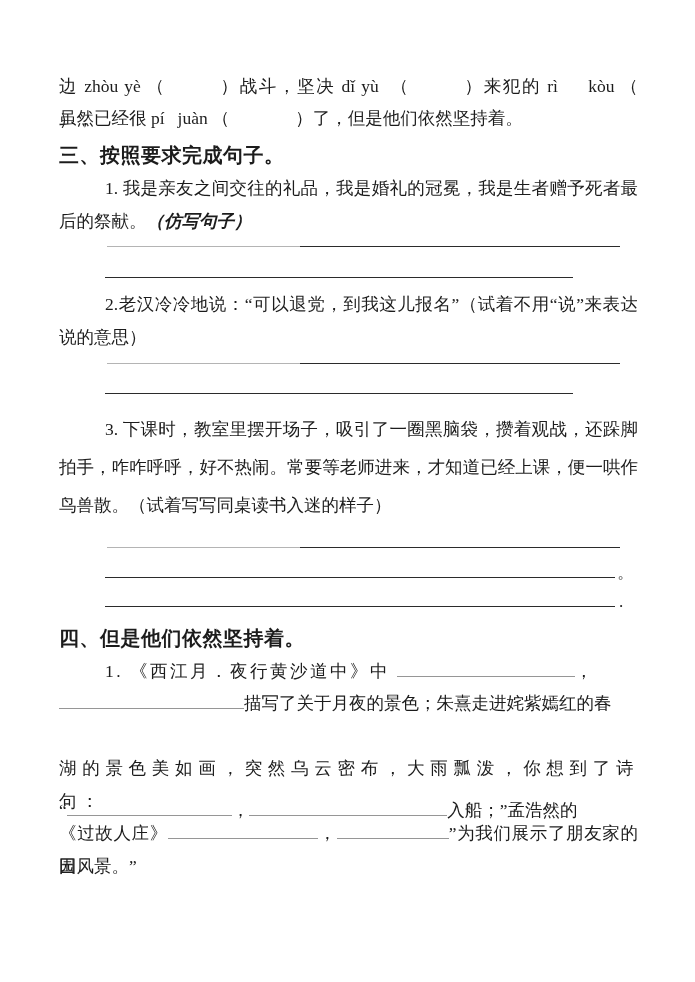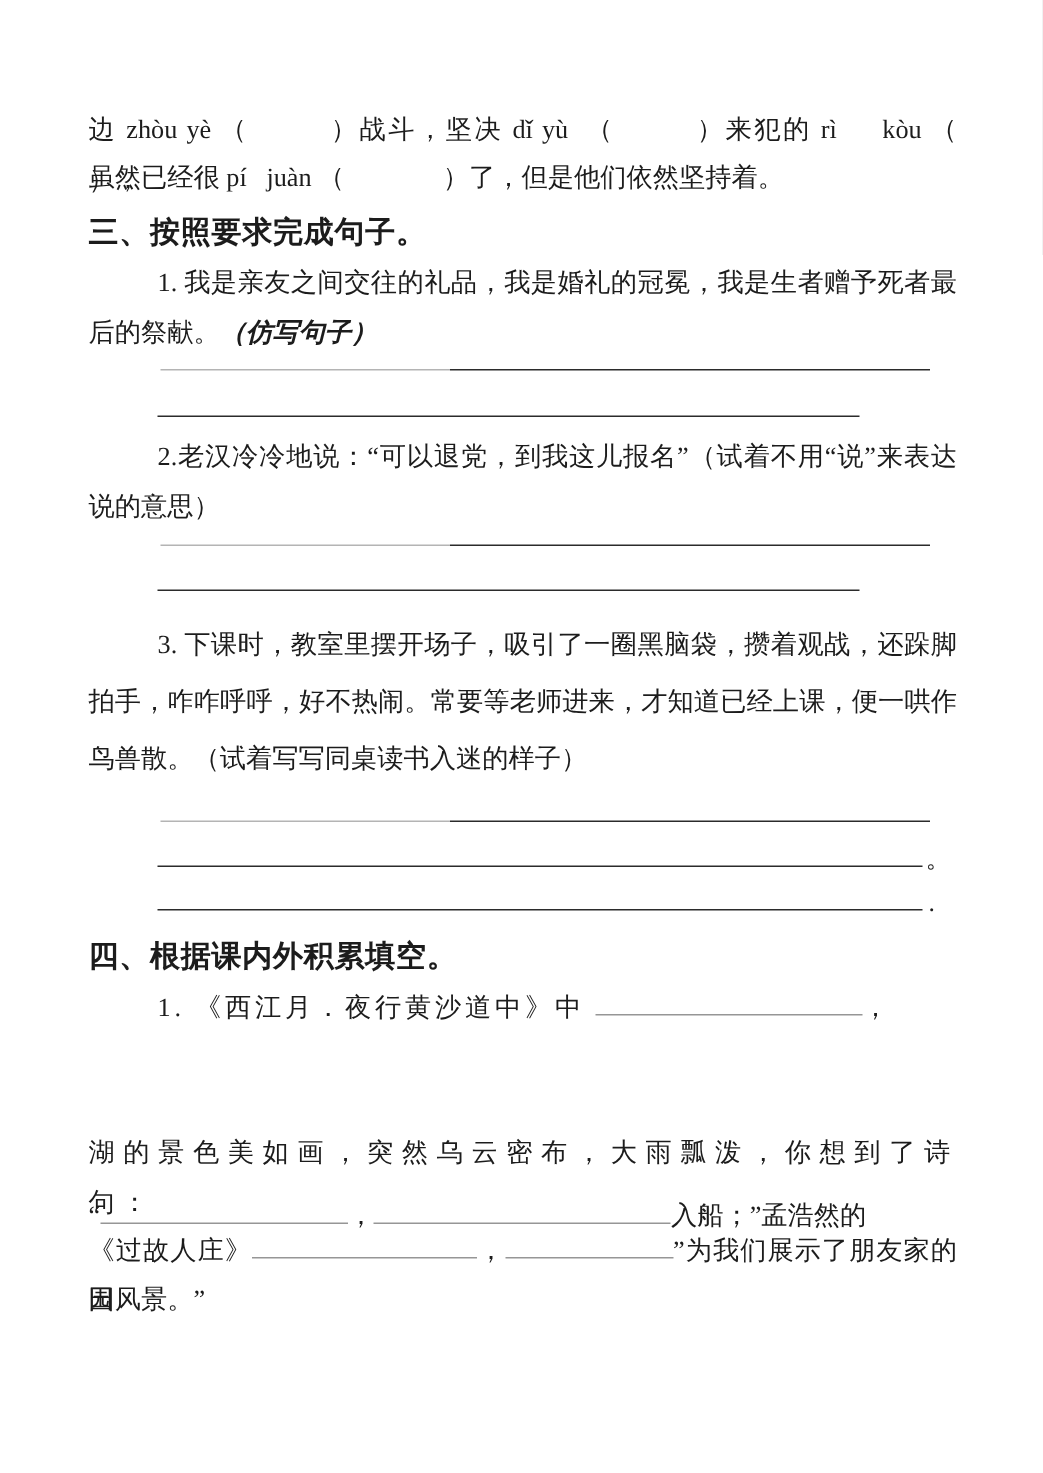--- a/index.html
+++ b/index.html
@@ -71,24 +71,25 @@
 
   <div class="ln ind lh38" style="top:410px">3. 下课时，教室里摆开场子，吸引了一圈黑脑袋，攒着观战，还跺脚拍手，咋咋呼呼，好不热闹。常要等老师进来，才知道已经上课，便一哄作鸟兽散。（试着写写同桌读书入迷的样子）</div>
 
   <div class="rule gray" style="top:547px;left:107px;width:193px"></div>
   <div class="rule" style="top:547px;left:300px;width:320px"></div>
   <div class="rule" style="top:577px;left:105px;width:510px"></div>
   <span class="sfx" style="top:564px;left:617px">。</span>
   <div class="rule" style="top:606px;left:105px;width:510px"></div>
   <span class="sfx" style="top:593px;left:619px">.</span>
 
-  <div class="ln bold" style="top:622px">四、根据课内外积累填空。</div>
+  <div class="ln bold" style="top:622px">四、但是他们依然坚持着。</div>
 
   <div class="ln ind" style="top:655px"><span class="ls2">1. 《西江月．夜行黄沙道中》中 </span><span class="bk" style="width:178px"></span><span>，</span></div>
 
+  <div class="ln" style="top:687px"><span class="bk" style="width:185px"></span><span>描写了关于月夜的景色；朱熹走进姹紫嫣红的春</span></div>
 
 
   <div class="ln ls5" style="top:752px">湖的景色美如画，突然乌云密布，大雨瓢泼，你想到了诗句：</div>
 
   <div class="ln" style="top:794px"><span>“</span><span class="bk" style="width:165px"></span><span>，</span><span class="bk" style="width:198px"></span><span>入船；”孟浩然的</span></div>
 
   <div class="ln" style="top:817px"><span>《过故人庄》</span><span class="bk" style="width:150px"></span><span>，</span><span class="bk" style="width:112px"></span><span>”为我们展示了朋友家的田</span></div>
 
   <div class="ln" style="top:850px">园风景。”</div>
 

